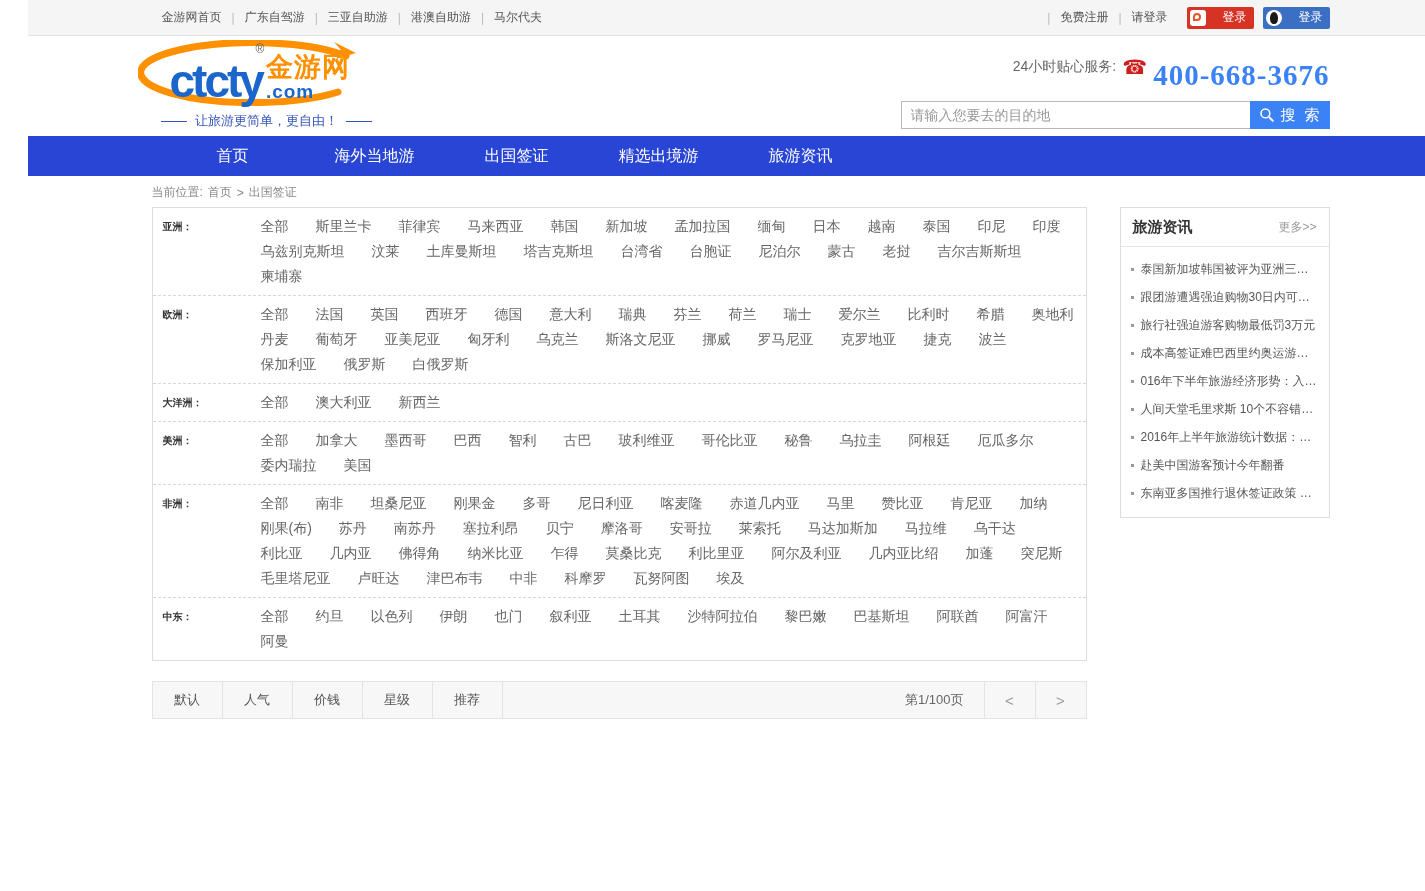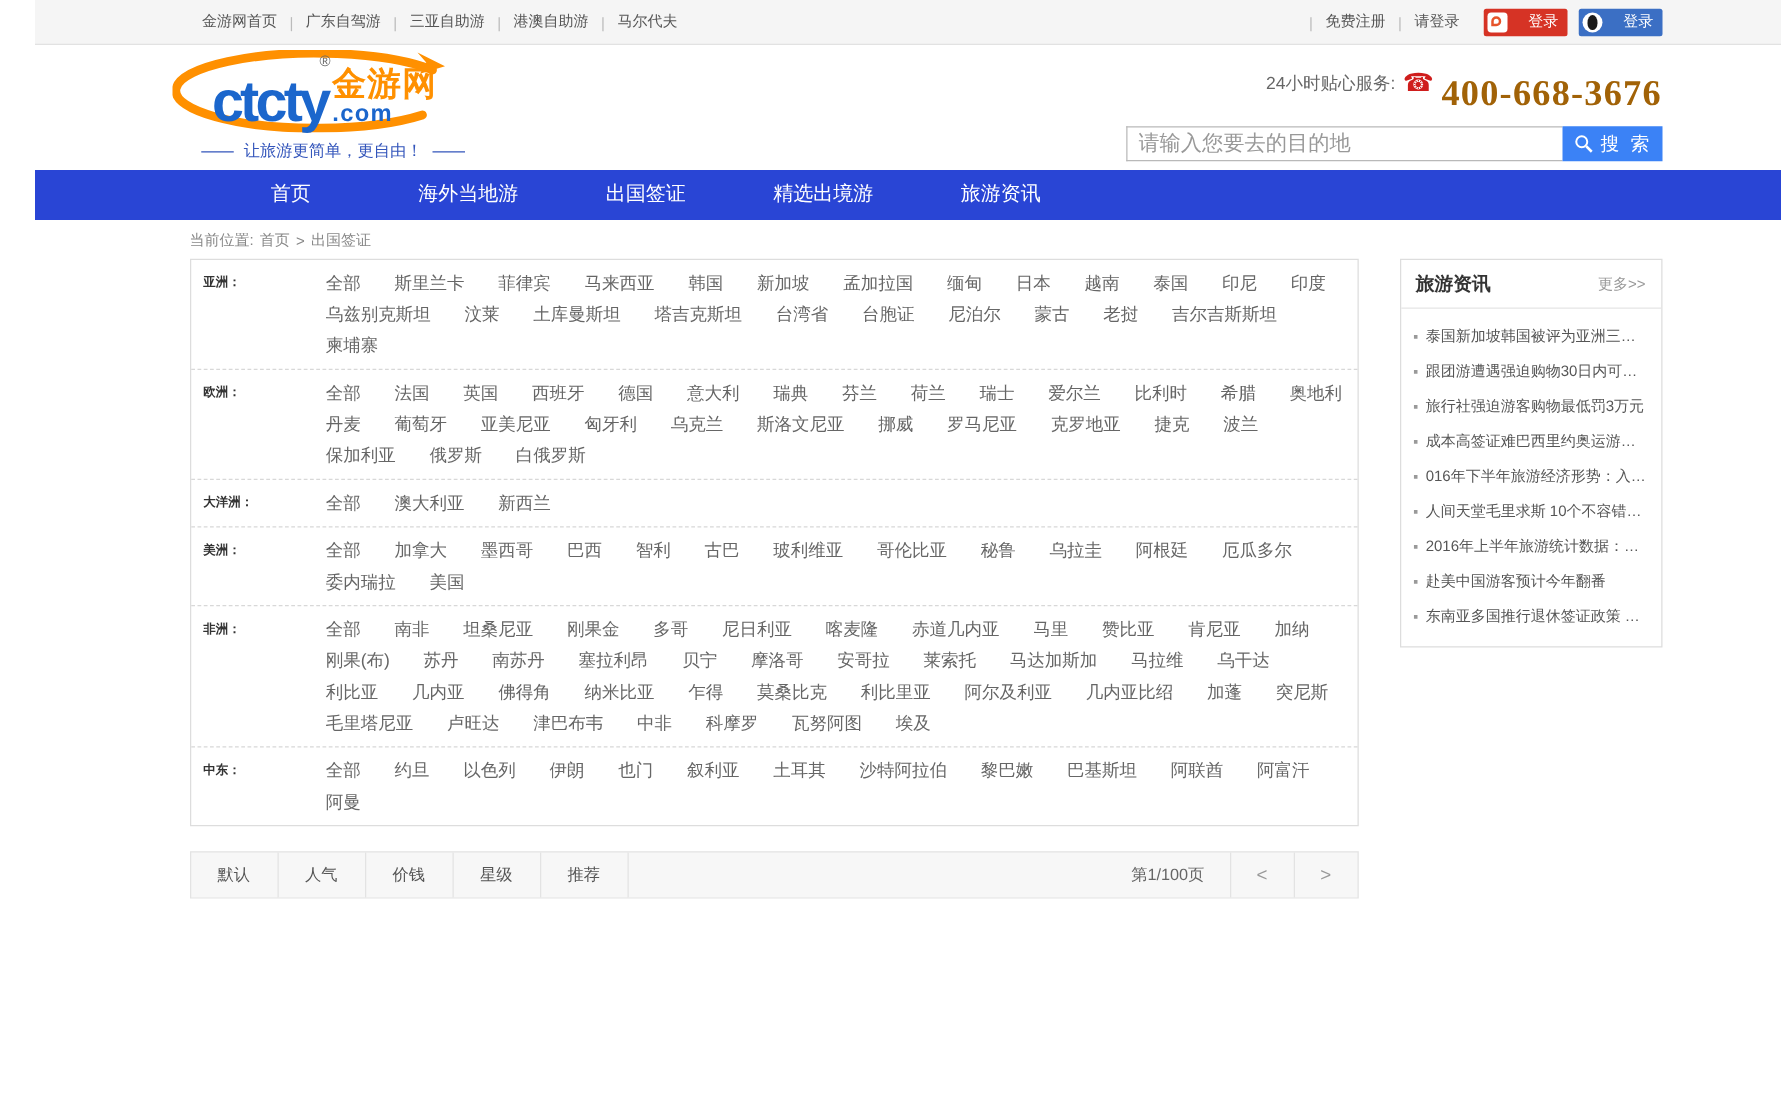--- a/index.html
+++ b/index.html
@@ -34,23 +34,23 @@
   .logo-right{display:flex;flex-direction:column;margin-left:4px;line-height:1;}
   .logo-cn{font-size:27px;font-weight:bold;color:#ff9000;letter-spacing:1px;}
   .logo-com{font-size:19px;font-weight:bold;color:#1b66cc;margin-top:1px;letter-spacing:1px;}
   .logo-reg{position:absolute;left:104px;top:2px;font-size:12px;color:#666;}
   .logo-tagline{position:absolute;left:0;top:72px;width:230px;display:flex;align-items:center;justify-content:center;gap:8px;color:#3355bb;font-size:13px;white-space:nowrap;}
   .tl-line{display:inline-block;width:26px;height:1px;background:#3355bb;}
   .header-right{display:flex;flex-direction:column;align-items:flex-end;}
   .service-row{display:flex;align-items:center;gap:6px;}
   .service-label{font-size:14px;color:#666;}
   .phone-icon{font-size:20px;color:#cf1d1c;line-height:1;}
-  .phone-number{font-family:"Liberation Serif",serif;font-size:29px;font-weight:bold;color:#a16207;letter-spacing:1px;line-height:1;margin-top:18px;}
+  .phone-number{font-family:"Liberation Serif",serif;font-size:29px;font-weight:bold;color:#3b82f6;letter-spacing:1px;line-height:1;margin-top:18px;}
   .search-row{display:flex;margin-top:11px;}
-  .search-input{width:330px;height:26px;border:1px solid #b9b9b9;border-right:none;padding:0 9px;font-size:17px;color:#666;outline:none;box-sizing:content-box;font-family:"Liberation Sans",sans-serif;}
+  .search-input{width:330px;height:26px;border:1px solid #b9b9b9;border-right:none;padding:0 9px;font-size:14px;color:#666;outline:none;box-sizing:content-box;font-family:"Liberation Sans",sans-serif;}
   .search-input::placeholder{color:#999;}
   .search-btn{width:80px;height:28px;background:#3b82f6;color:#fff;border:none;display:flex;align-items:center;justify-content:center;gap:5px;font-size:15px;cursor:pointer;font-family:Liberation Mono, monospace;}
 
   
   .nav{height:40px;background:#2945d5;}
   .nav-inner{display:flex;align-items:center;height:40px;}
   .nav-item{width:142px;text-align:center;color:#fff;font-size:16px;line-height:40px;cursor:pointer;}
   .nav-item:first-child{margin-left:10px;}
 
   

